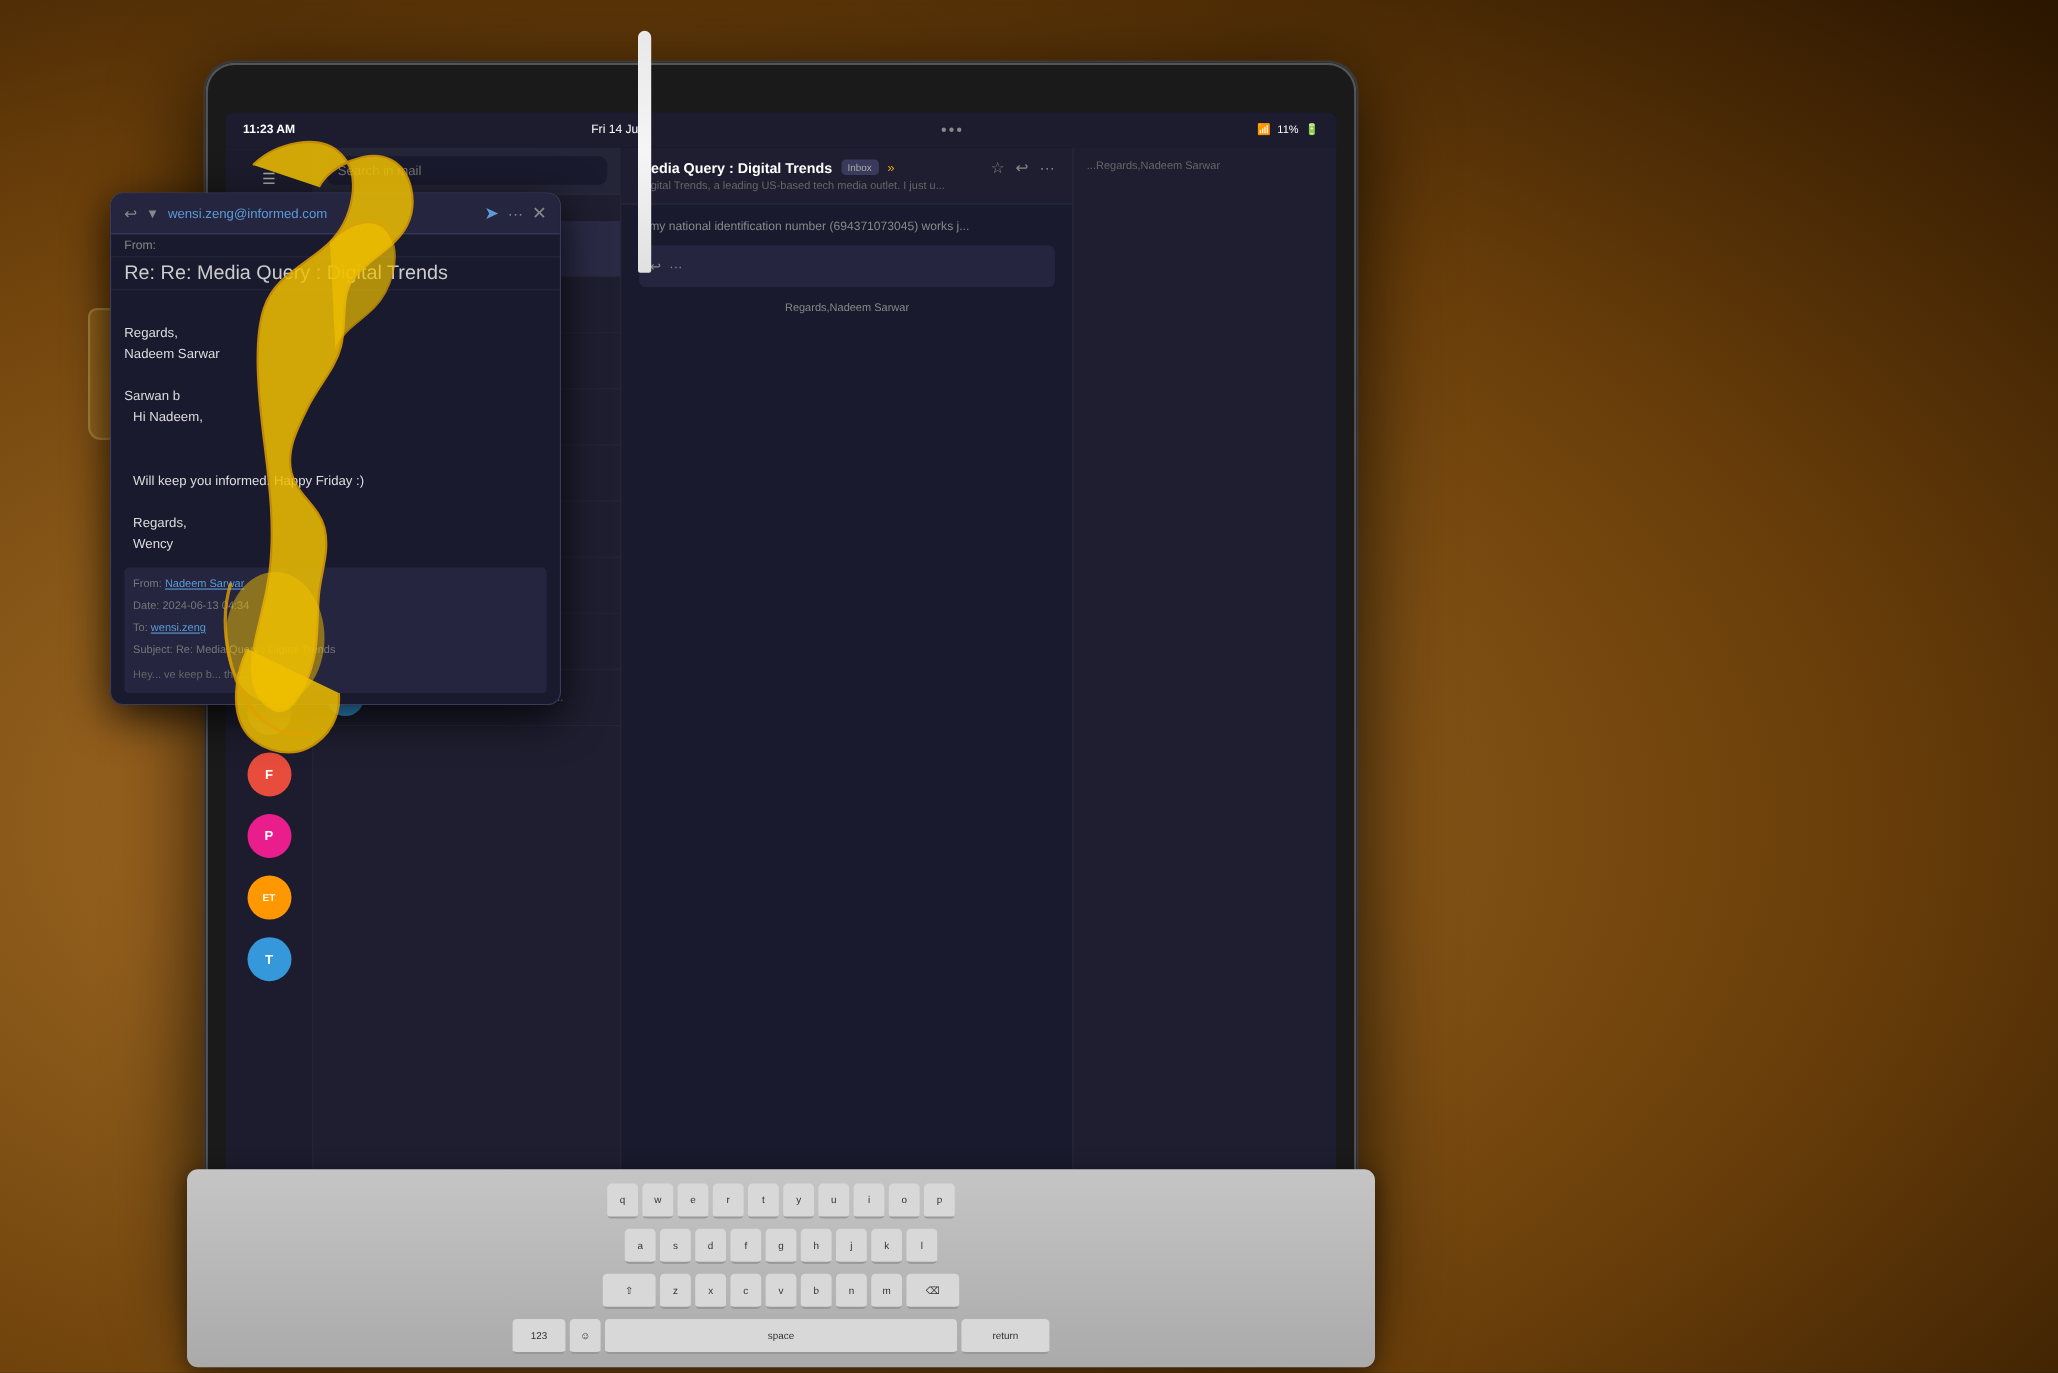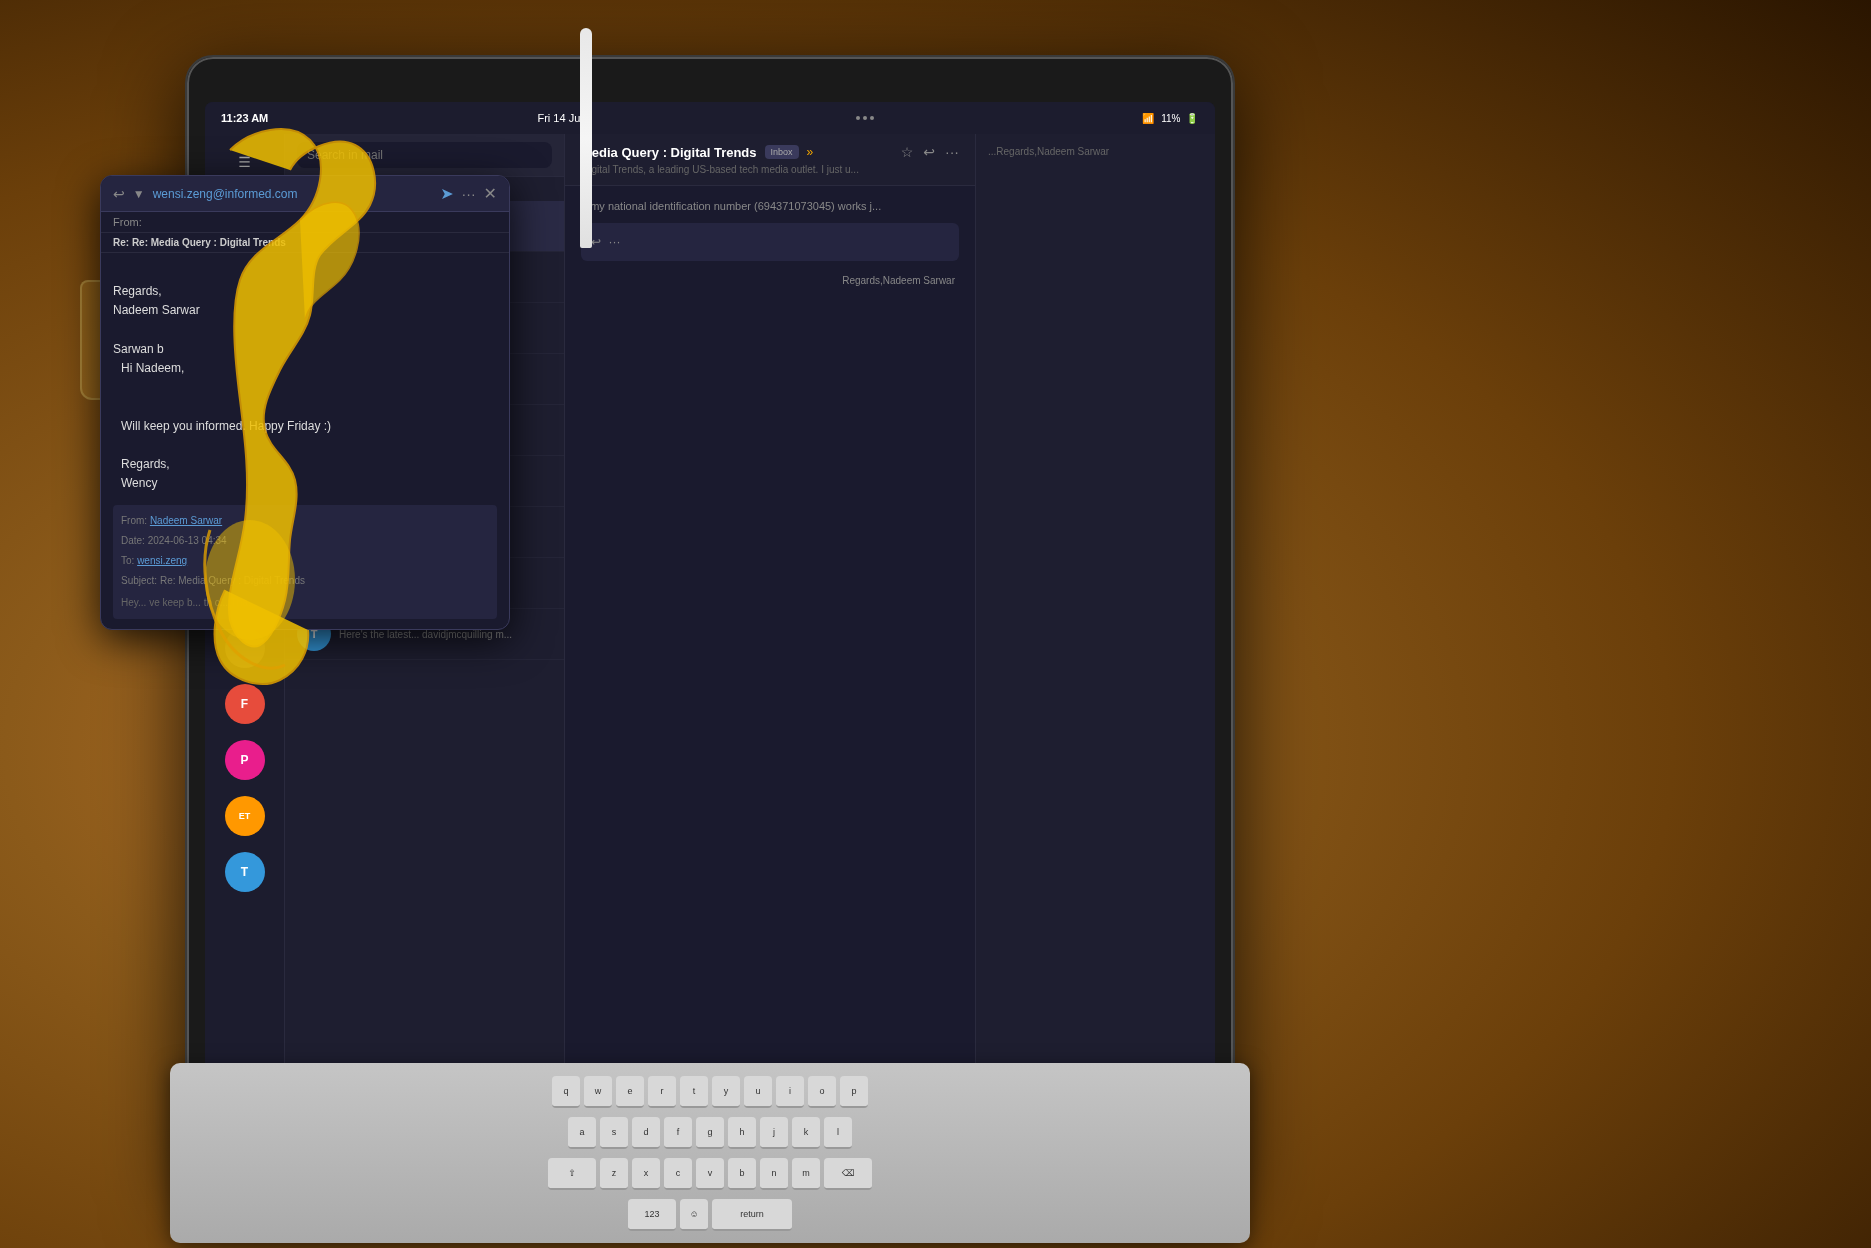--- a/index.html
+++ b/index.html
@@ -306,24 +306,24 @@
 
     .compose-from {
       padding: 4px 12px;
       font-size: 11px;
       color: #888;
       border-bottom: 1px solid #2a2a3e;
     }
 
     .compose-subject {
       padding: 4px 12px;
-      font-size: 10px;
+      font-size: 18px;
       color: #ccc;
       border-bottom: 1px solid #2a2a3e;
-      font-weight: 700;
+      font-weight: 400;
     }
 
     .compose-body {
       padding: 10px 12px;
       font-size: 12px;
       color: #ddd;
       line-height: 1.6;
     }
 
     .compose-quoted {
@@ -621,21 +621,21 @@
 
         <div class="email-body">
           <div style="font-size:11px;color:#888;margin-bottom:8px;">...my national identification number (694371073045) works j...</div>
 
           <div style="background:#252540;border-radius:6px;padding:10px;margin-bottom:8px;">
             <span style="color:#888;font-size:12px;">↩</span>
             <span style="color:#888;font-size:12px;margin-left:4px;">···</span>
           </div>
 
 
-          <div style="font-size:10px;color:#888;text-align:right;padding:4px;">Regards,Nadeem Sarwar</div>
+          <div style="font-size:10px;color:#888;text-align:center;padding:4px;">Regards,Nadeem Sarwar</div>
         </div>
 
         <div class="email-action-btns">
           <button class="reply-btn">
             <span>↩</span>
             <span>Reply</span>
           </button>
           <button class="forward-btn">
             <span>↪</span>
             <span>Forward</span>
@@ -772,15 +772,16 @@
     <div class="key">v</div>
     <div class="key">b</div>
     <div class="key">n</div>
     <div class="key">m</div>
     <div class="key" style="min-width:48px;">⌫</div>
   </div>
 
   <div class="keyboard-row">
     <div class="key" style="min-width:48px;">123</div>
     <div class="key">☺</div>
+    <div class="key" style="min-width:320px;">space</div>
     <div class="key" style="min-width:80px;">return</div>
   </div>
 </div>
 
 </body></html>

